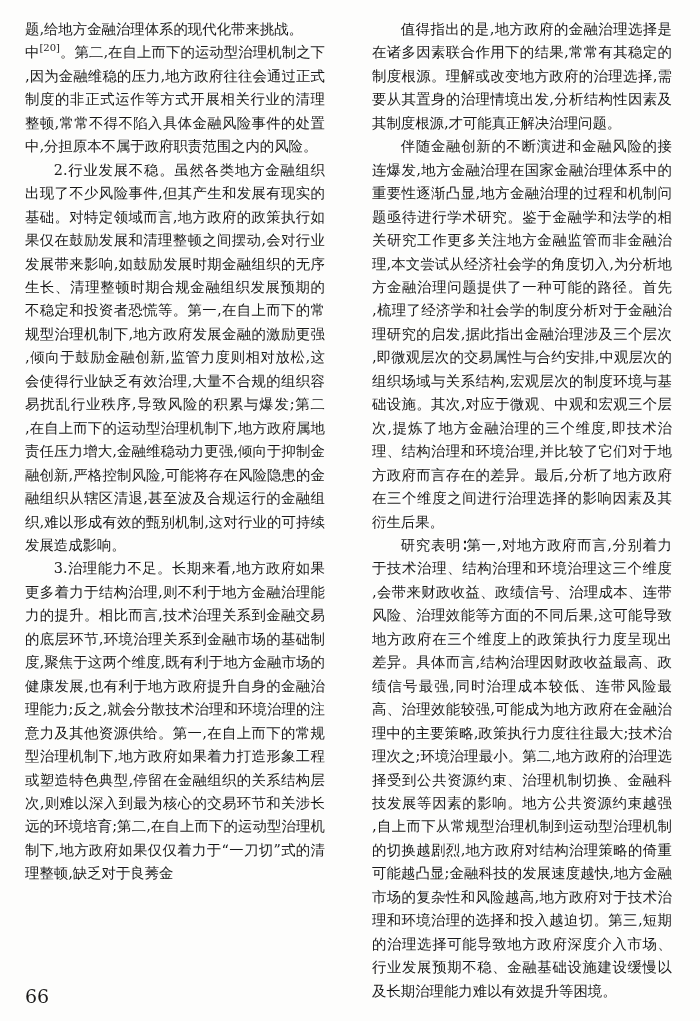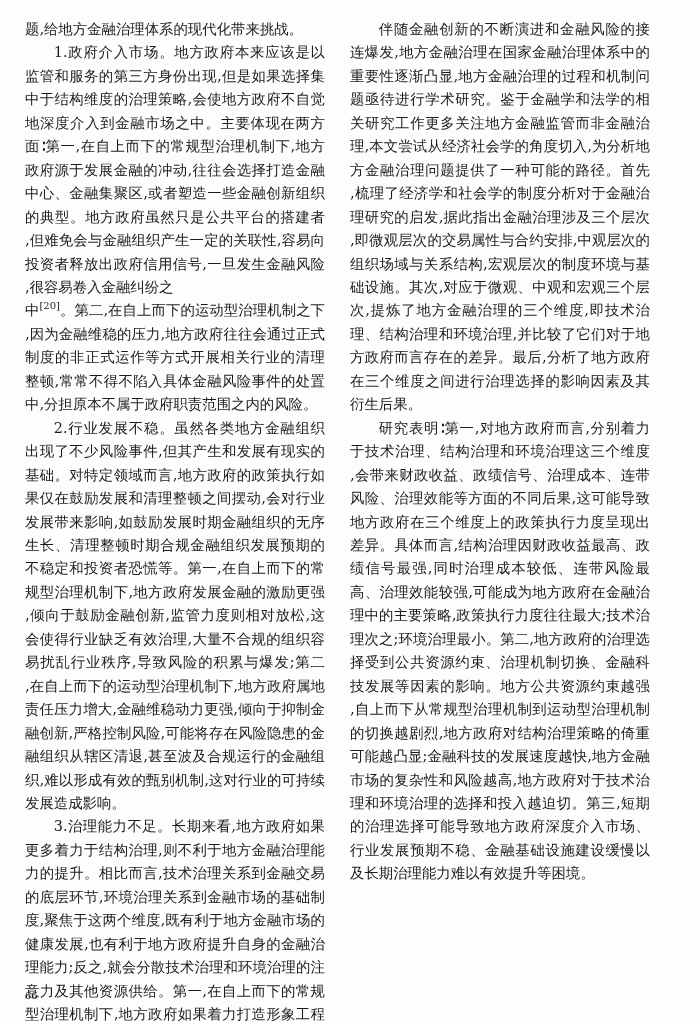--- a/index.html
+++ b/index.html
@@ -28,21 +28,21 @@
     left: 0;
     width: 700px;
     height: 955px;
     display: flex;
     flex-direction: row;
   }
   .col {
     width: 300px;
     box-sizing: border-box;
   }
-  .col-left { margin-left: 25px; }
+  .col-left { margin-left: 25px; margin-right: 22px; }
   .col-right { margin-left: 25px; }
 
   .para {
     font-size: 14.4px;
     line-height: 23.45px;
     text-align: justify;
     text-justify: inter-ideograph;
     margin: 0;
     letter-spacing: 0px;
     text-indent: 0;
@@ -63,42 +63,42 @@
     line-height: 23.45px;
     margin: 0;
     padding-top: 15px;
     padding-bottom: 17px;
     letter-spacing: 0.5px;
   }
   .folio {
     position: absolute;
     left: 25px;
     bottom: 16px;
-    font-size: 10px;
+    font-size: 19px;
     line-height: 18px;
     color: #1a1a1a;
     font-family: "DejaVu Serif", "Liberation Serif", serif;
   }
 </style>
 </head>
 <body>
 
 <div class="page">
 
   <div class="columns">
 
     <div class="col col-left">
       <p class="para">题‚给地方金融治理体系的现代化带来挑战。</p>
-      <p class="para indent">1.政府介入市场。地方政府本来应该是以监管和服务的第三方身份出现‚但是如果选择集中于结构维度的治理策略‚会使地方政府不自觉地深度介入到金融市场之中。主要体现在两方面∶第一‚在自上而下的常规型治理机制下‚地方政府源于发展金融的冲动‚往往会选择打造金融中心、金融集聚区‚或者塑造一些金融创新组织的典型。地方政府虽然只是公共平台的搭建者‚但难免会与金融组织产生一定的关联性‚容易向投资者释放出政府信用信号‚一旦发生金融风险‚很容易卷入金融纠纷之</p>
       <p class="para"><span>中</span><span class="sup">[20]</span><span>。第二‚在自上而下的运动型治理机制之下‚因为金融维稳的压力‚地方政府往往会通过正式制度的非正式运作等方式开展相关行业的清理整顿‚常常不得不陷入具体金融风险事件的处置中‚分担原本不属于政府职责范围之内的风险。</span></p>
       <p class="para indent">2.行业发展不稳。虽然各类地方金融组织出现了不少风险事件‚但其产生和发展有现实的基础。对特定领域而言‚地方政府的政策执行如果仅在鼓励发展和清理整顿之间摆动‚会对行业发展带来影响‚如鼓励发展时期金融组织的无序生长、清理整顿时期合规金融组织发展预期的不稳定和投资者恐慌等。第一‚在自上而下的常规型治理机制下‚地方政府发展金融的激励更强‚倾向于鼓励金融创新‚监管力度则相对放松‚这会使得行业缺乏有效治理‚大量不合规的组织容易扰乱行业秩序‚导致风险的积累与爆发;第二‚在自上而下的运动型治理机制下‚地方政府属地责任压力增大‚金融维稳动力更强‚倾向于抑制金融创新‚严格控制风险‚可能将存在风险隐患的金融组织从辖区清退‚甚至波及合规运行的金融组织‚难以形成有效的甄别机制‚这对行业的可持续发展造成影响。</p>
       <p class="para indent">3.治理能力不足。长期来看‚地方政府如果更多着力于结构治理‚则不利于地方金融治理能力的提升。相比而言‚技术治理关系到金融交易的底层环节‚环境治理关系到金融市场的基础制度‚聚焦于这两个维度‚既有利于地方金融市场的健康发展‚也有利于地方政府提升自身的金融治理能力;反之‚就会分散技术治理和环境治理的注意力及其他资源供给。第一‚在自上而下的常规型治理机制下‚地方政府如果着力打造形象工程或塑造特色典型‚停留在金融组织的关系结构层次‚则难以深入到最为核心的交易环节和关涉长远的环境培育;第二‚在自上而下的运动型治理机制下‚地方政府如果仅仅着力于“一刀切”式的清理整顿‚缺乏对于良莠金</p>
     </div>
 
     <div class="col col-right">
+      <p class="para indent">值得指出的是‚地方政府的金融治理选择是在诸多因素联合作用下的结果‚常常有其稳定的制度根源。理解或改变地方政府的治理选择‚需要从其置身的治理情境出发‚分析结构性因素及其制度根源‚才可能真正解决治理问题。</p>
       <p class="para indent">伴随金融创新的不断演进和金融风险的接连爆发‚地方金融治理在国家金融治理体系中的重要性逐渐凸显‚地方金融治理的过程和机制问题亟待进行学术研究。鉴于金融学和法学的相关研究工作更多关注地方金融监管而非金融治理‚本文尝试从经济社会学的角度切入‚为分析地方金融治理问题提供了一种可能的路径。首先‚梳理了经济学和社会学的制度分析对于金融治理研究的启发‚据此指出金融治理涉及三个层次‚即微观层次的交易属性与合约安排‚中观层次的组织场域与关系结构‚宏观层次的制度环境与基础设施。其次‚对应于微观、中观和宏观三个层次‚提炼了地方金融治理的三个维度‚即技术治理、结构治理和环境治理‚并比较了它们对于地方政府而言存在的差异。最后‚分析了地方政府在三个维度之间进行治理选择的影响因素及其衍生后果。</p>
       <p class="para indent">研究表明∶第一‚对地方政府而言‚分别着力于技术治理、结构治理和环境治理这三个维度‚会带来财政收益、政绩信号、治理成本、连带风险、治理效能等方面的不同后果‚这可能导致地方政府在三个维度上的政策执行力度呈现出差异。具体而言‚结构治理因财政收益最高、政绩信号最强‚同时治理成本较低、连带风险最高、治理效能较强‚可能成为地方政府在金融治理中的主要策略‚政策执行力度往往最大;技术治理次之;环境治理最小。第二‚地方政府的治理选择受到公共资源约束、治理机制切换、金融科技发展等因素的影响。地方公共资源约束越强‚自上而下从常规型治理机制到运动型治理机制的切换越剧烈‚地方政府对结构治理策略的倚重可能越凸显;金融科技的发展速度越快‚地方金融市场的复杂性和风险越高‚地方政府对于技术治理和环境治理的选择和投入越迫切。第三‚短期的治理选择可能导致地方政府深度介入市场、行业发展预期不稳、金融基础设施建设缓慢以及长期治理能力难以有效提升等困境。</p>
     </div>
 
   </div>
 
   <div class="folio">66</div>
 
 </div>
 

